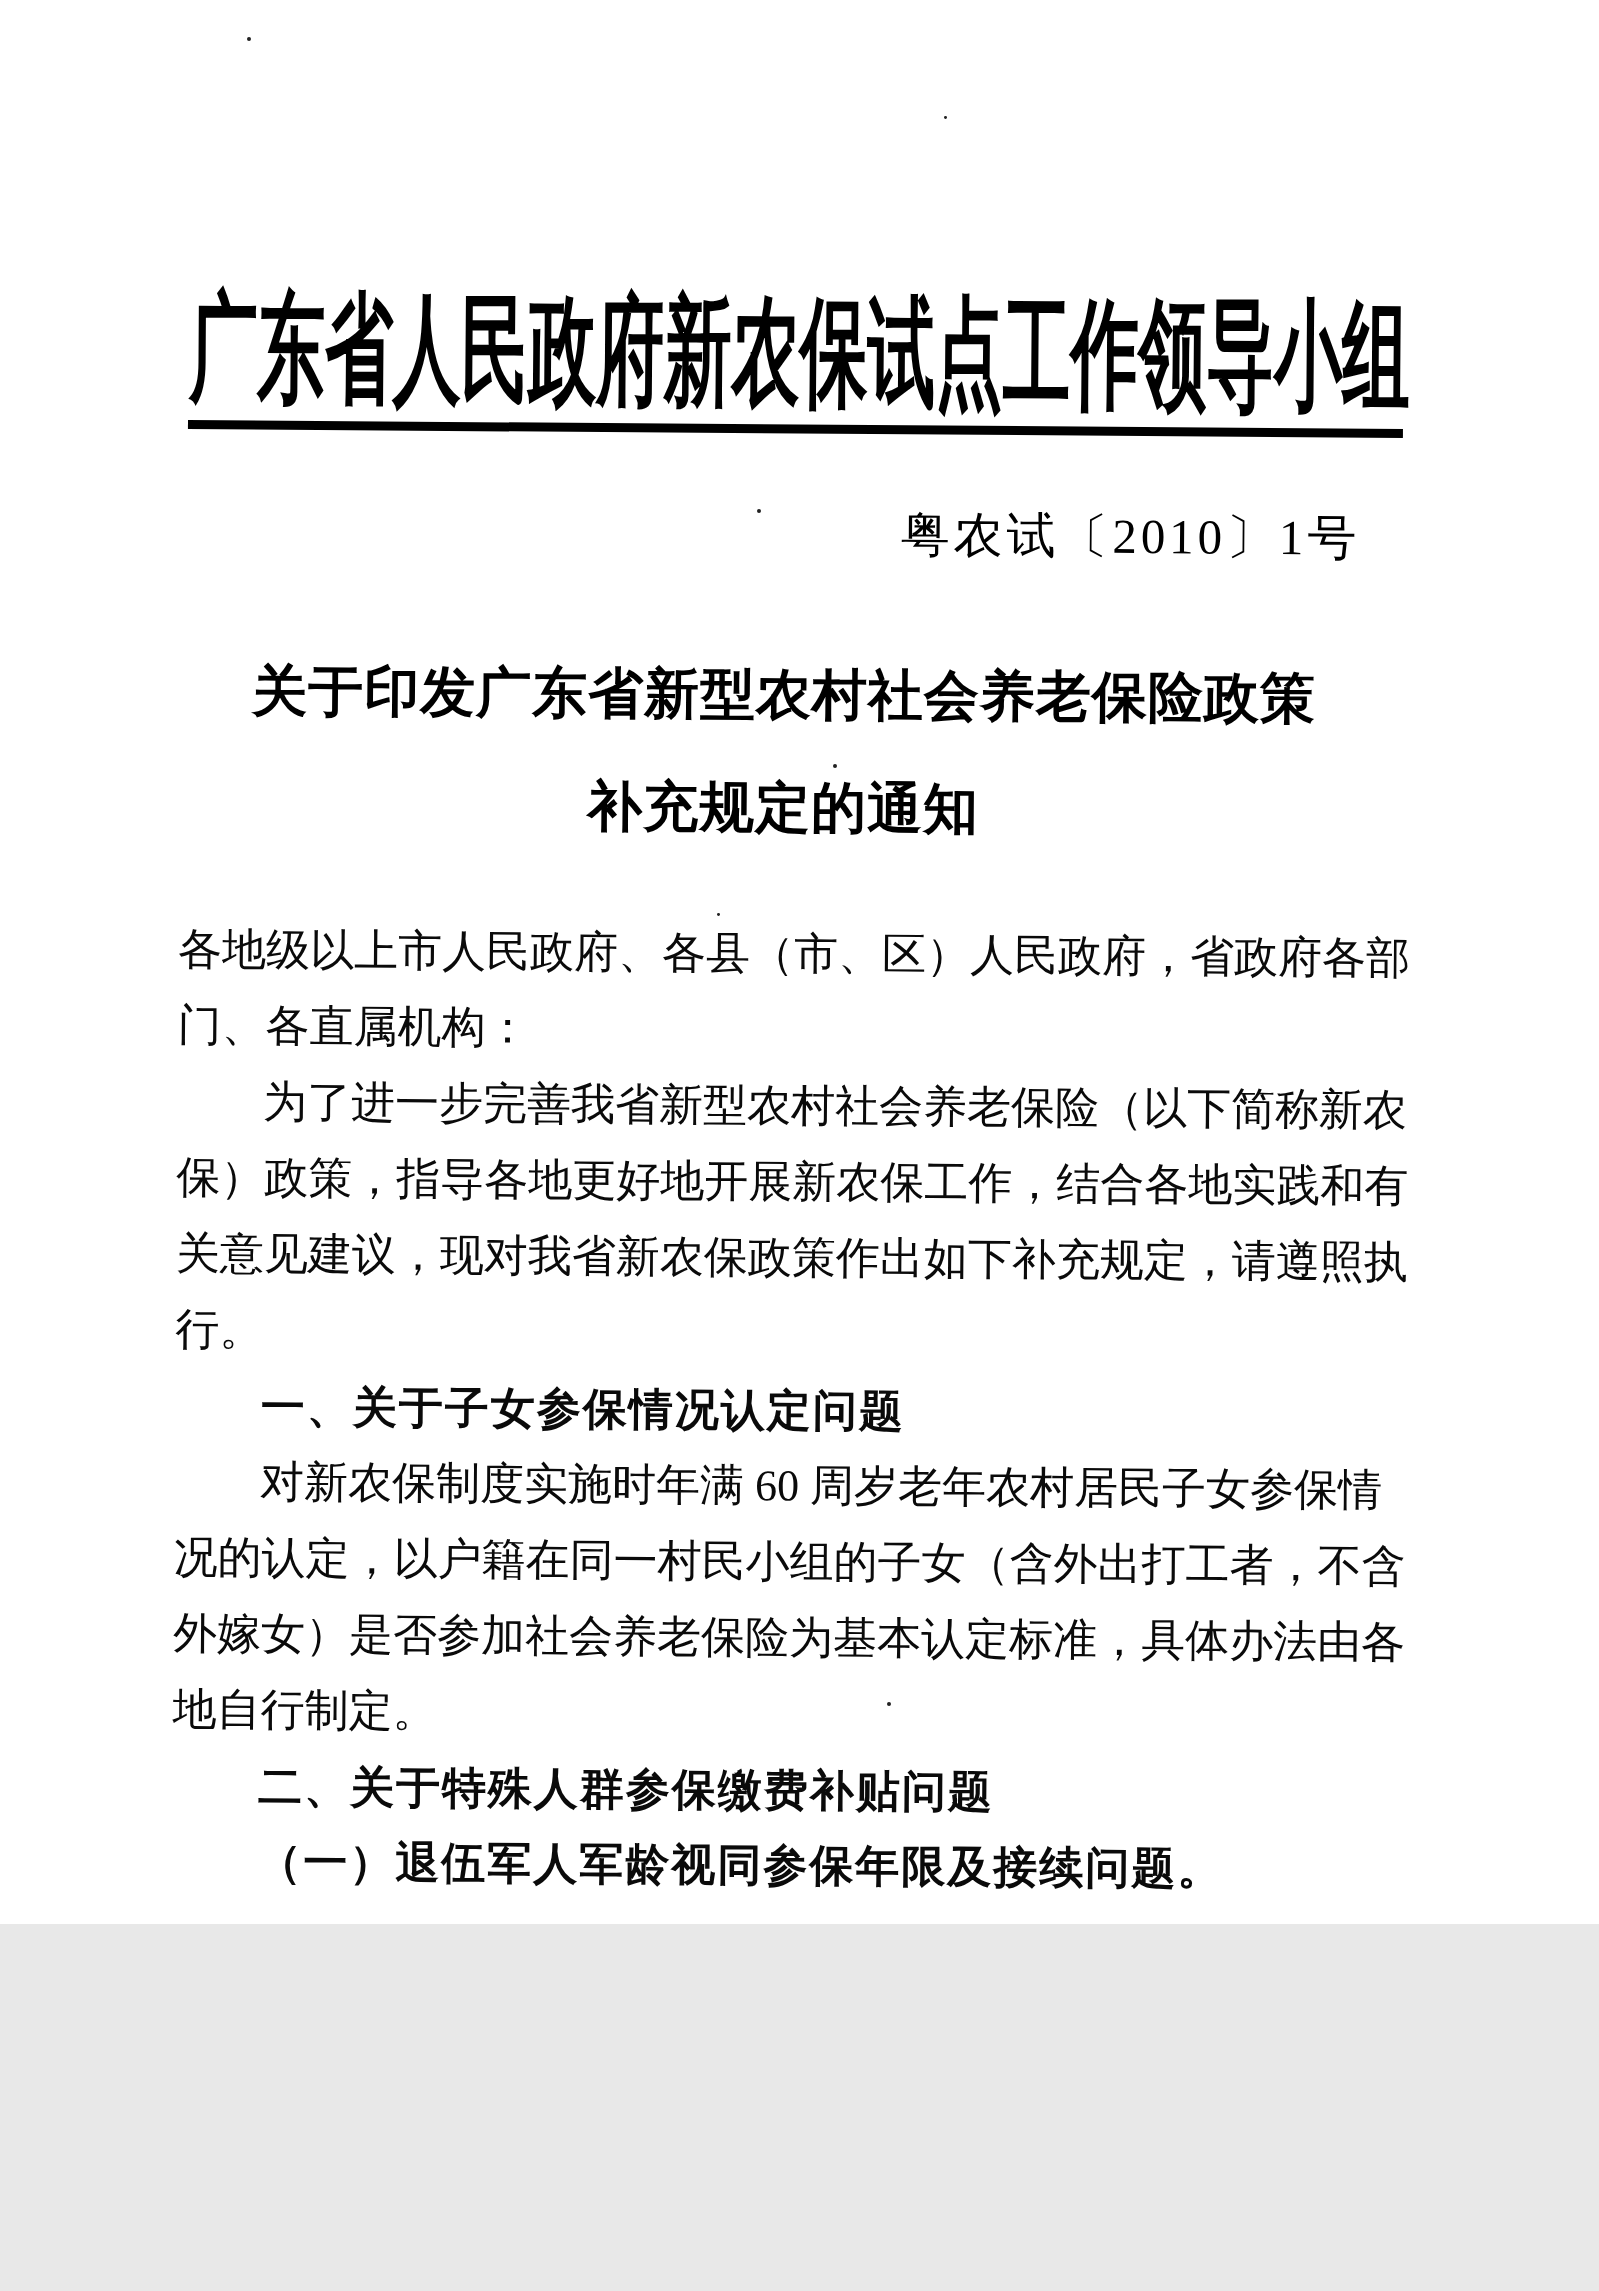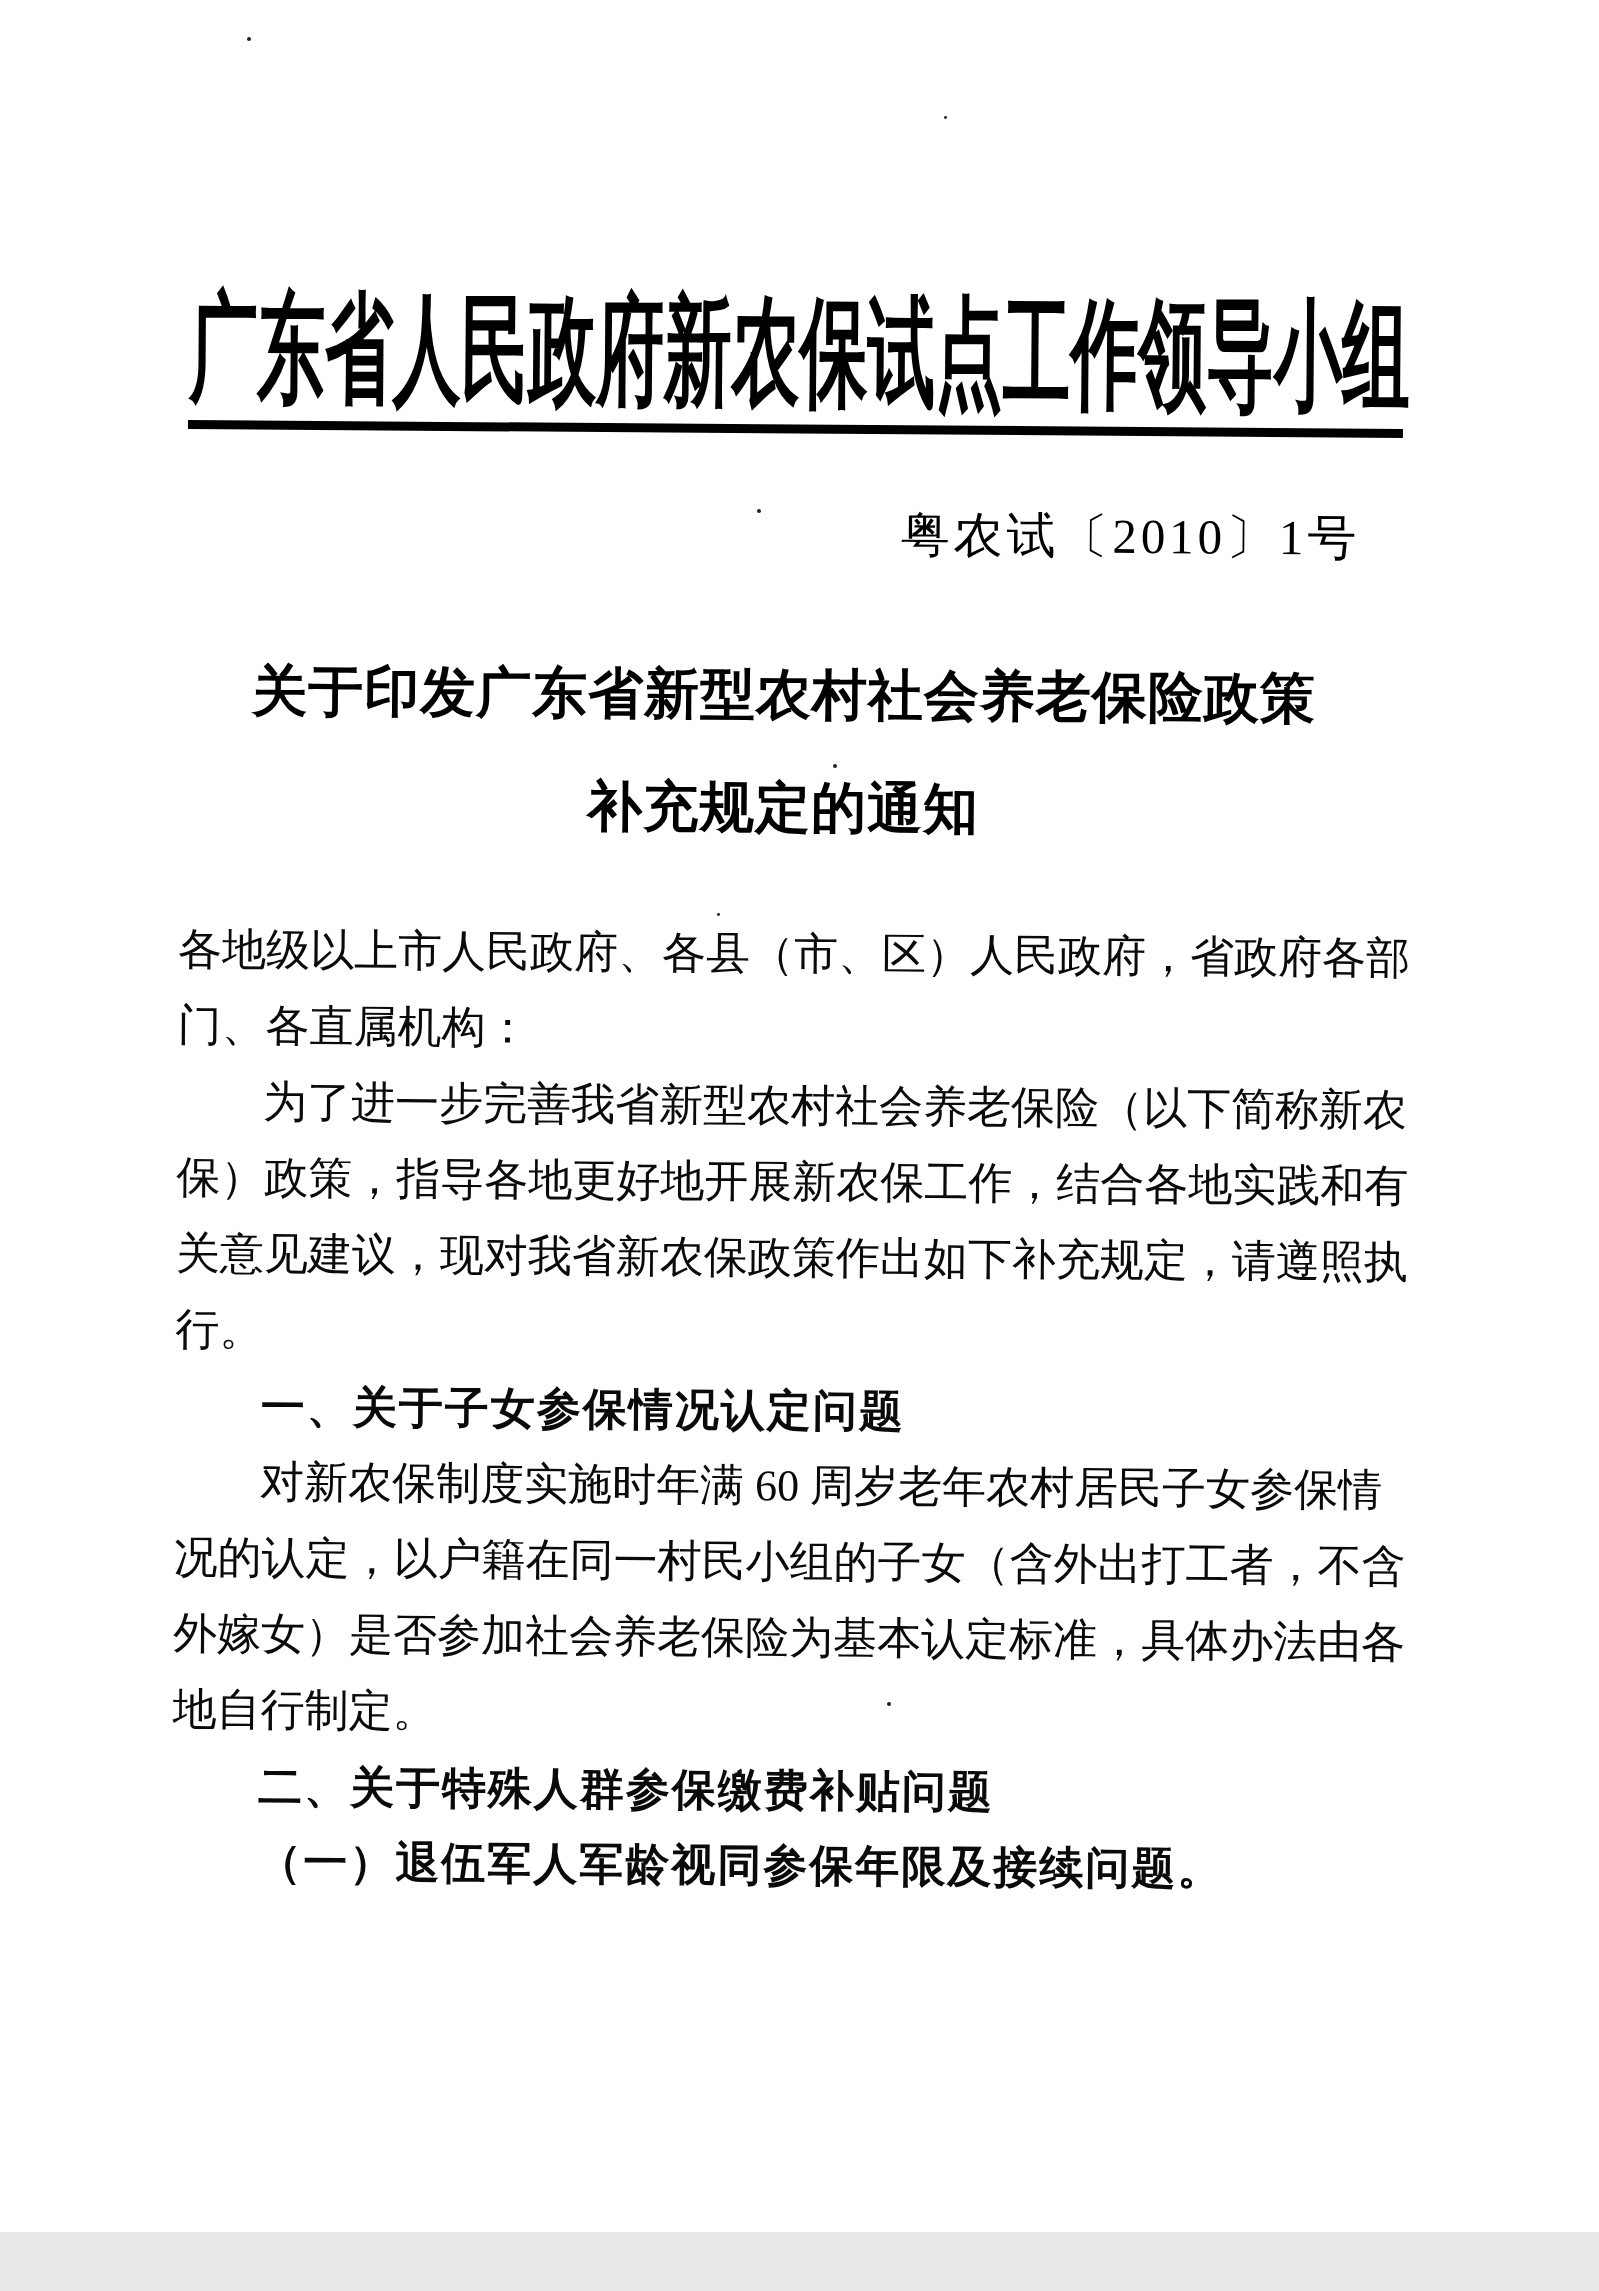--- a/index.html
+++ b/index.html
@@ -1,20 +1,20 @@
 <!DOCTYPE html>
 <html><head>
 <meta charset="utf-8">
 <style>
   * { margin: 0; padding: 0; box-sizing: border-box; }
   html, body { background: #e8e8e8; }
   .page {
     position: relative;
     width: 1600px;
-    height: 2232px;
+    height: 1924px;
     background: #ffffff;
     overflow: hidden;
     font-family: "Liberation Serif", "DejaVu Serif", serif;
     color: #0a0a0a;
   }
   
   .skew {
     position: absolute;
     inset: 0;
     transform: rotate(0.42deg);

